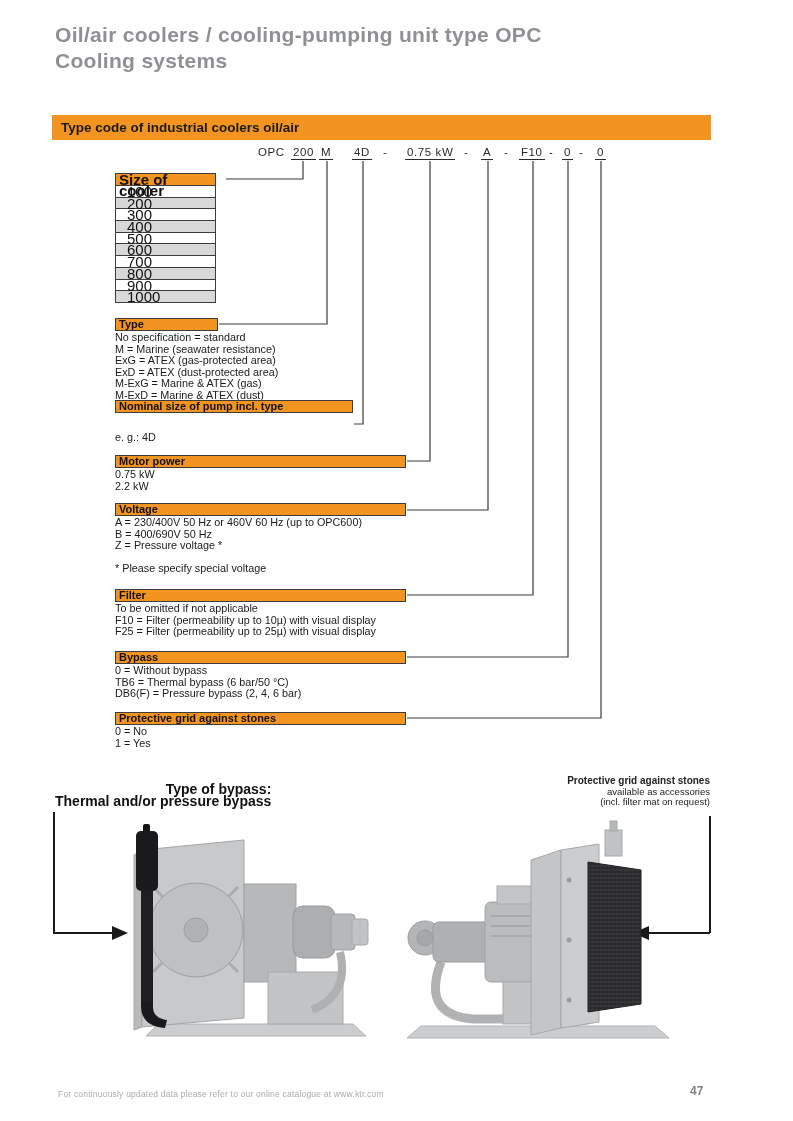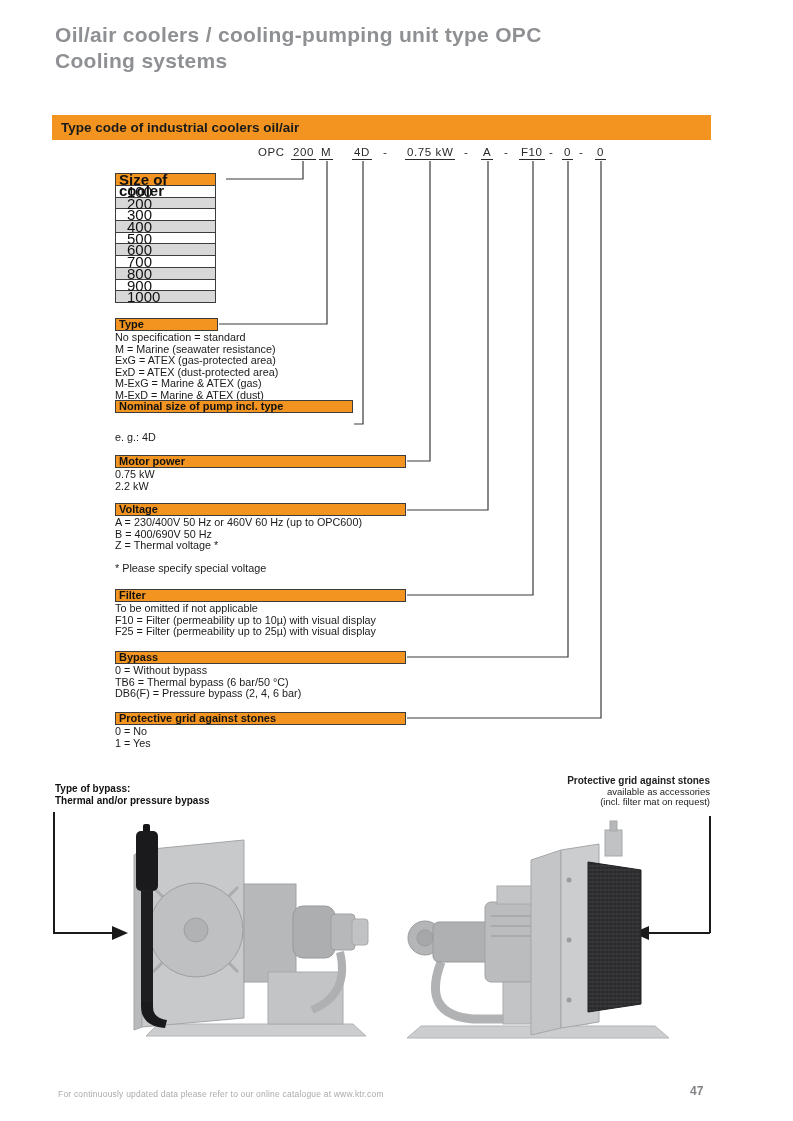--- a/index.html
+++ b/index.html
@@ -17,21 +17,21 @@
   .size-table .hdr{background:var(--accent,#F2941F);border:1px solid #3c3c3c;height:13px;line-height:11px;
                    font-weight:bold;padding-left:3px;box-sizing:border-box;}
   .size-table .row{border:1px solid #3c3c3c;border-top:none;height:11.7px;line-height:11px;
                    padding-left:11px;box-sizing:border-box;background:#fff;}
   .size-table .row.alt{background:#d8d8d8;}
   .sec-header{position:absolute;left:115px;background:var(--accent,#F2941F);border:1px solid #3c3c3c;
               height:13px;box-sizing:border-box;font-size:11px;font-weight:bold;color:#111;
               line-height:11px;padding-left:3px;white-space:nowrap;overflow:hidden;}
   .sec-lines{position:absolute;left:115px;font-size:10.8px;color:#1a1a1a;line-height:11.6px;white-space:nowrap;}
   .ln{min-height:11.6px;}
-  .ann-left{position:absolute;left:55px;top:783px;font-size:10px;font-weight:bold;color:#111;line-height:12px;}
+  .ann-left{position:absolute;left:55px;top:783px;font-size:14px;font-weight:bold;color:#111;line-height:12px;text-align:right;}
   .ann-right{position:absolute;right:83px;top:776px;text-align:right;font-size:9.5px;color:#222;line-height:10.5px;}
   .ann-right .b{font-weight:bold;font-size:10px;}
   .vline{position:absolute;width:1.5px;background:#1a1a1a;}
   .hline{position:absolute;height:1.5px;background:#1a1a1a;}
   .tri-right{position:absolute;width:0;height:0;border-top:7px solid transparent;
              border-bottom:7px solid transparent;border-left:16px solid #1a1a1a;}
   .tri-left{position:absolute;width:0;height:0;border-top:7px solid transparent;
             border-bottom:7px solid transparent;border-right:16px solid #1a1a1a;}
   .cooler{position:absolute;}
   .footer-note{position:absolute;left:52px;top:1089px;font-size:8.5px;color:#a9abad;letter-spacing:.2px;padding-left:6px;}
@@ -109,21 +109,21 @@
   <div class="sec-header" style="top:455px;width:291px">Motor power</div>
   <div class="sec-lines" style="top:469px">
     <div class="ln">0.75 kW</div>
     <div class="ln">2.2 kW</div>
   </div>
 
   <div class="sec-header" style="top:503px;width:291px">Voltage</div>
   <div class="sec-lines" style="top:517px">
     <div class="ln">A = 230/400V 50 Hz or 460V 60 Hz (up to OPC600)</div>
     <div class="ln">B = 400/690V 50 Hz</div>
-    <div class="ln">Z = Thermal voltage *</div>
+    <div class="ln">Z = Pressure voltage *</div>
   </div>
   <div class="sec-lines" style="top:563px">
     <div class="ln">* Please specify special voltage</div>
   </div>
 
   <div class="sec-header" style="top:589px;width:291px">Filter</div>
   <div class="sec-lines" style="top:603px">
     <div class="ln">To be omitted if not applicable</div>
     <div class="ln">F10 = Filter (permeability up to 10µ) with visual display</div>
     <div class="ln">F25 = Filter (permeability up to 25µ) with visual display</div>

